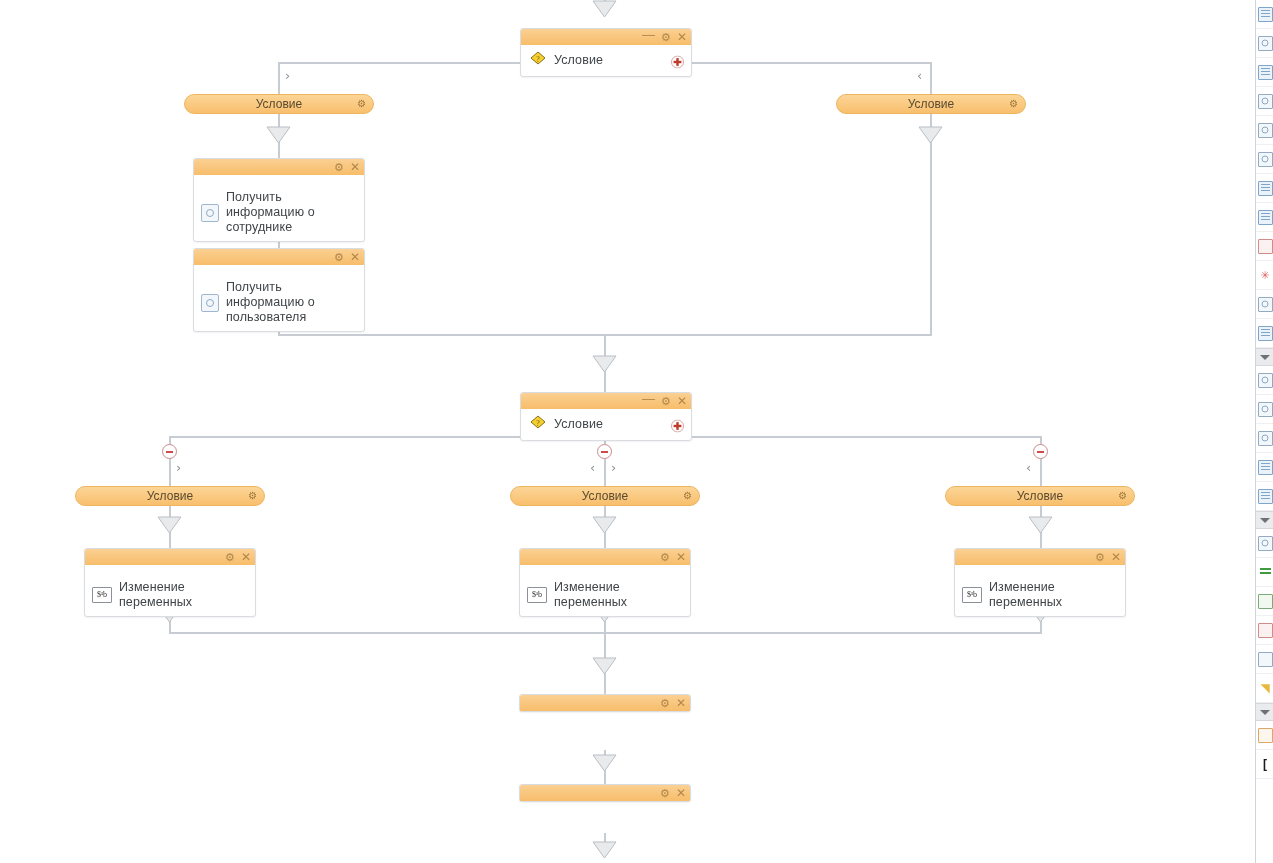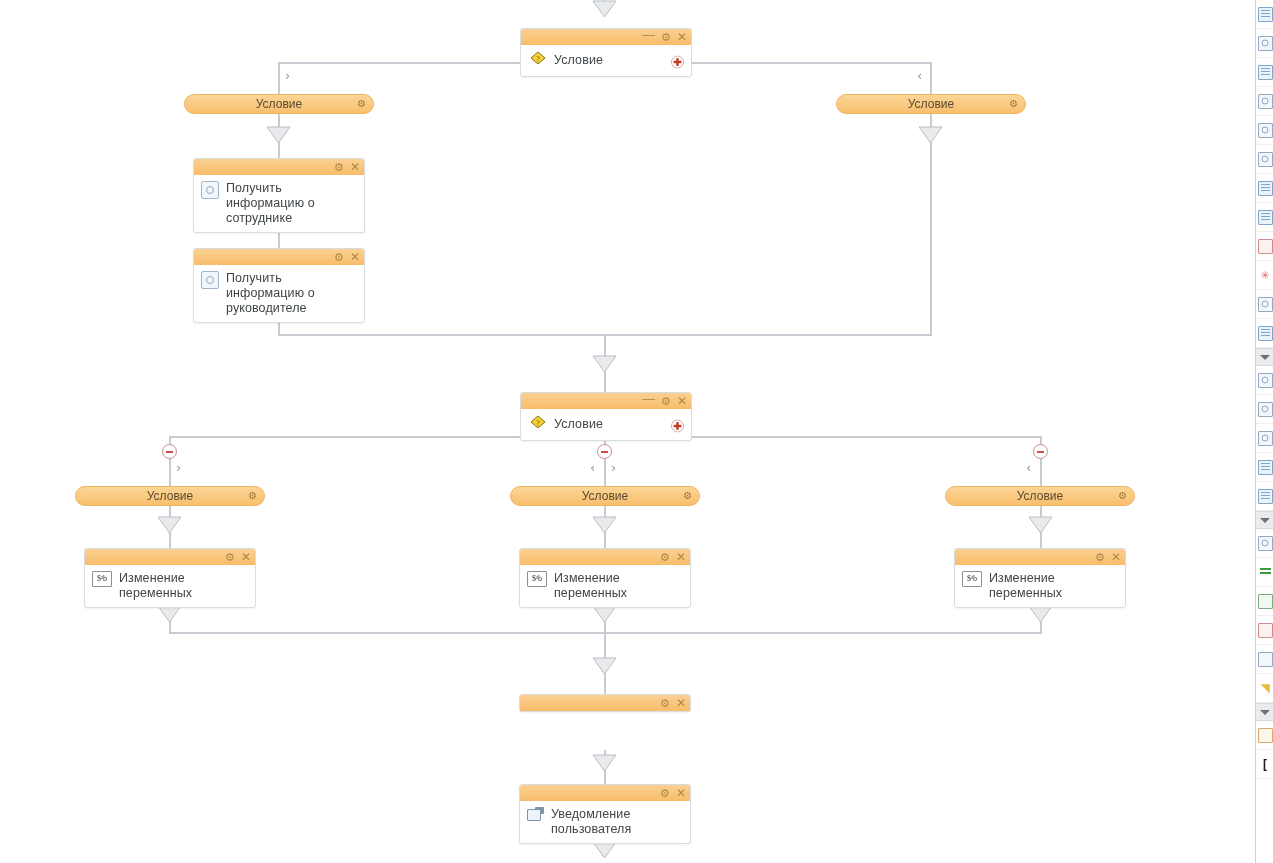--- a/index.html
+++ b/index.html
@@ -80,21 +80,21 @@
   .plus-btn {
     position: absolute;
     right: 7px; top: 50%;
     transform: translateY(-50%);
     width: 13px; height: 13px;
     cursor: pointer;
   }
 
   
   .action { width: 172px; }
-  .action .node-body { align-items: flex-start; }
+  .action .node-body { align-items: center; margin-top: 9px; }
   .action .node-title { padding-top: 1px; }
 
   .sq-icon {
     width: 16px; height: 16px;
     border: 1px solid #9fb6cc;
     background: #f3f7fb;
     border-radius: 2px;
     flex: 0 0 auto;
     position: relative;
     margin-top: 1px;
@@ -441,21 +441,21 @@
 
   <div class="node action" style="left:193px; top:248px;">
     <div class="node-head">
       <span class="hicon gear">⚙</span>
       <span class="hicon close">✕</span>
     </div>
     <div class="node-body">
       <span class="sq-icon">
           <span class="dot"></span>
         </span>
-      <span class="node-title">Получить информацию о руководителе</span>
+      <span class="node-title">Получить информацию о пользователя</span>
     </div>
   </div>
 
   <div class="node gateway" style="left:520px; top:392px;">
     <div class="node-head">
       <span class="hicon min">—</span>
       <span class="hicon gear">⚙</span>
       <span class="hicon close">✕</span>
     </div>
     <div class="node-body">
@@ -514,27 +514,20 @@
       <span class="hicon gear">⚙</span>
       <span class="hicon close">✕</span>
     </div>
   </div>
 
   <div class="node action" style="left:519px; top:784px;">
     <div class="node-head">
       <span class="hicon gear">⚙</span>
       <span class="hicon close">✕</span>
     </div>
-    <div class="node-body">
-      <span class="notify-icon">
-        <span class="bub"></span>
-          <span class="scr"></span>
-      </span>
-      <span class="node-title">Уведомление пользователя</span>
-    </div>
   </div>
 
   <div id="side-panel">
     <div class="sp-item">
         <span class="sp-ic doc"></span>
       </div>
     <div class="sp-item">
         <span class="sp-ic circ"></span>
       </div>
     <div class="sp-item">

